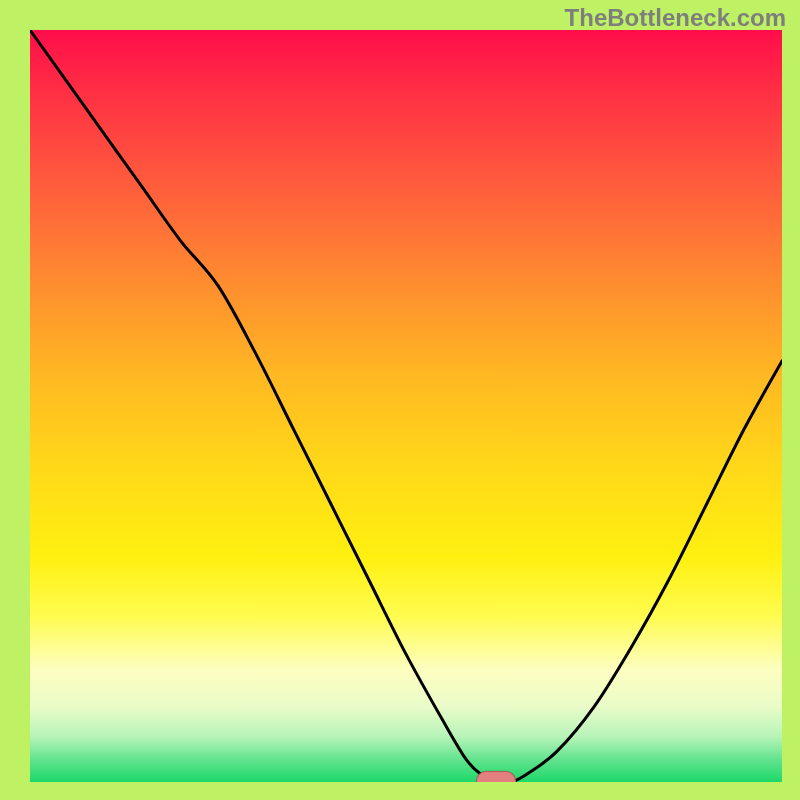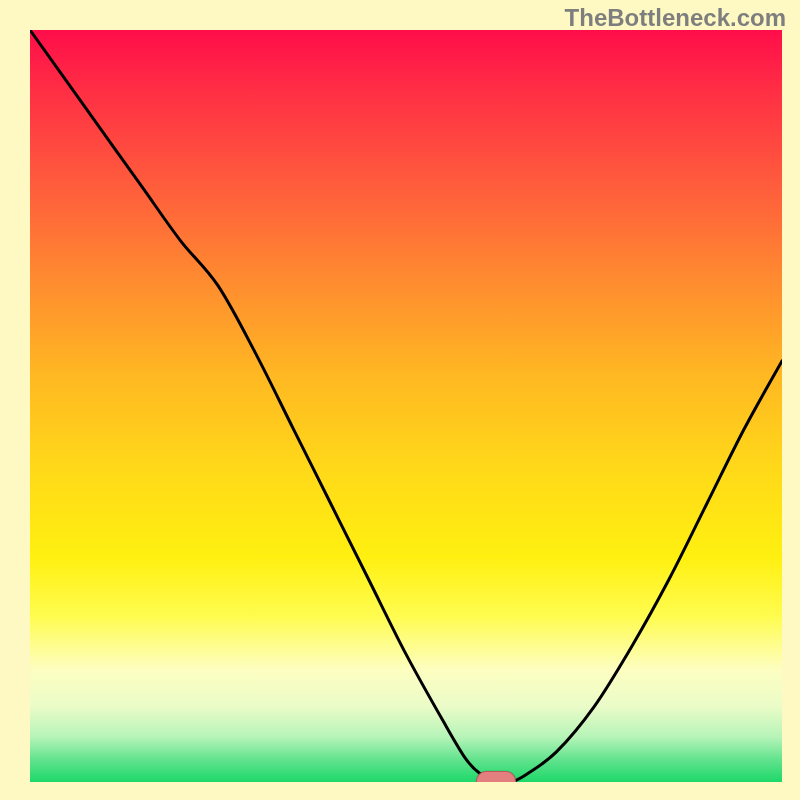--- a/index.html
+++ b/index.html
@@ -8,21 +8,21 @@
     width: 800px;
     height: 800px;
     background: #000;
     overflow: hidden;
     font-family: Arial, Helvetica, sans-serif;
   }
   .frame {
     position: relative;
     width: 800px;
     height: 800px;
-    background: #fef9c3;
+    background: #bef264;
   }
   .watermark {
     position: absolute;
     top: 4px;
     right: 14px;
     color: #7e7e7e;
     font-size: 24px;
     font-weight: 600;
     z-index: 20;
     user-select: none;

